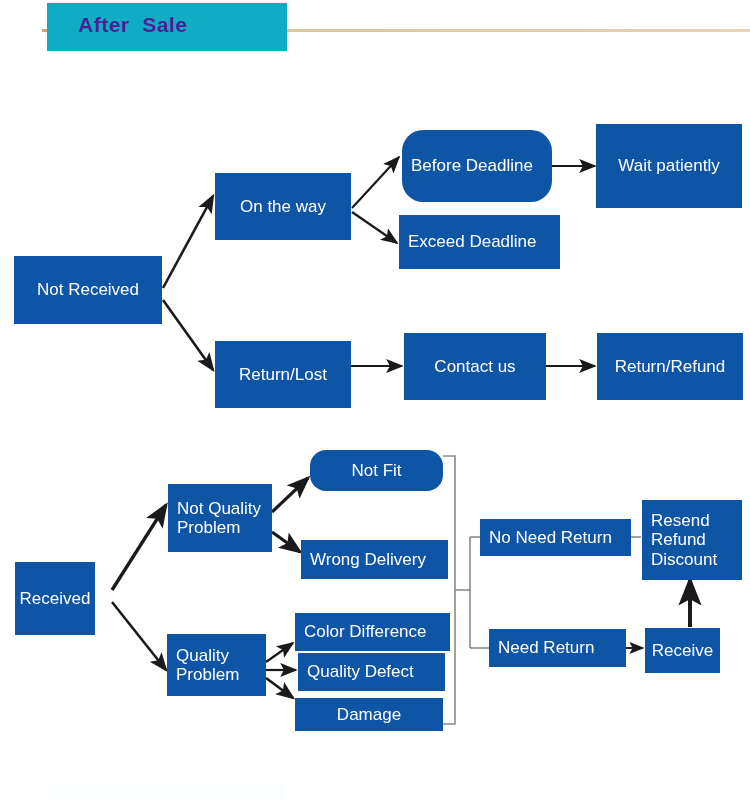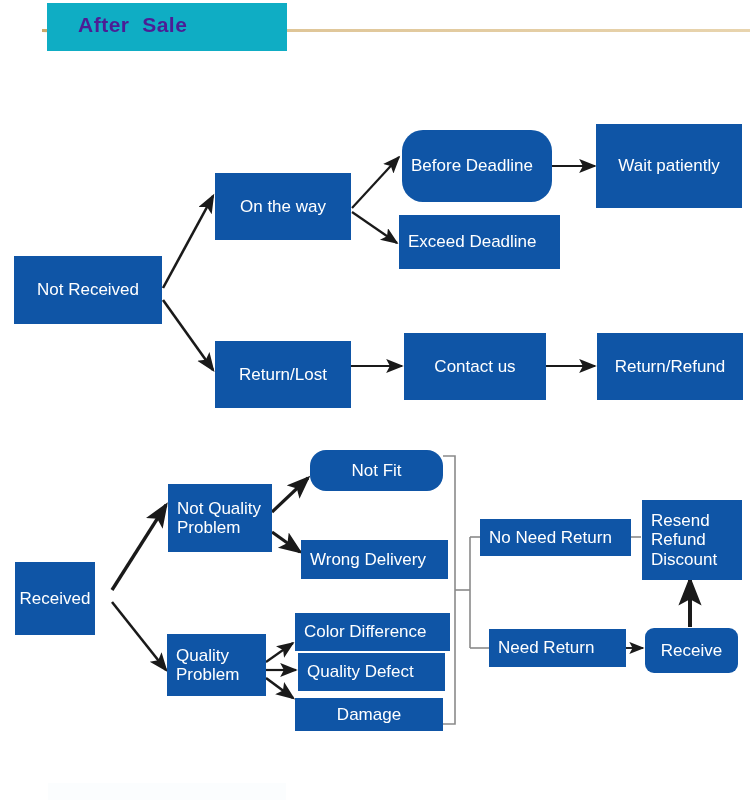--- a/index.html
+++ b/index.html
@@ -214,21 +214,21 @@
   <div class="node left-align" style="left:295px; top:613px; width:155px; height:38px;">Color Difference</div>
 
   <div class="node left-align" style="left:298px; top:653px; width:147px; height:38px;">Quality Defect</div>
 
   <div class="node" style="left:295px; top:698px; width:148px; height:33px;">Damage</div>
 
   <div class="node left-align" style="left:480px; top:519px; width:151px; height:37px;">No Need Return</div>
 
   <div class="node left-align" style="left:489px; top:629px; width:137px; height:38px;">Need Return</div>
 
-  <div class="node" style="left:645px; top:628px; width:93px; height:45px;border-radius:9px;">Receive</div>
+  <div class="node" style="left:645px; top:628px; width:75px; height:45px;">Receive</div>
 
   <div class="node multiline left-align" style="left:642px; top:500px; width:100px; height:80px;">Resend
 Refund
 Discount</div>
 
   <div id="bottom-sliver"></div>
 
 </div>
 
 </body></html>

